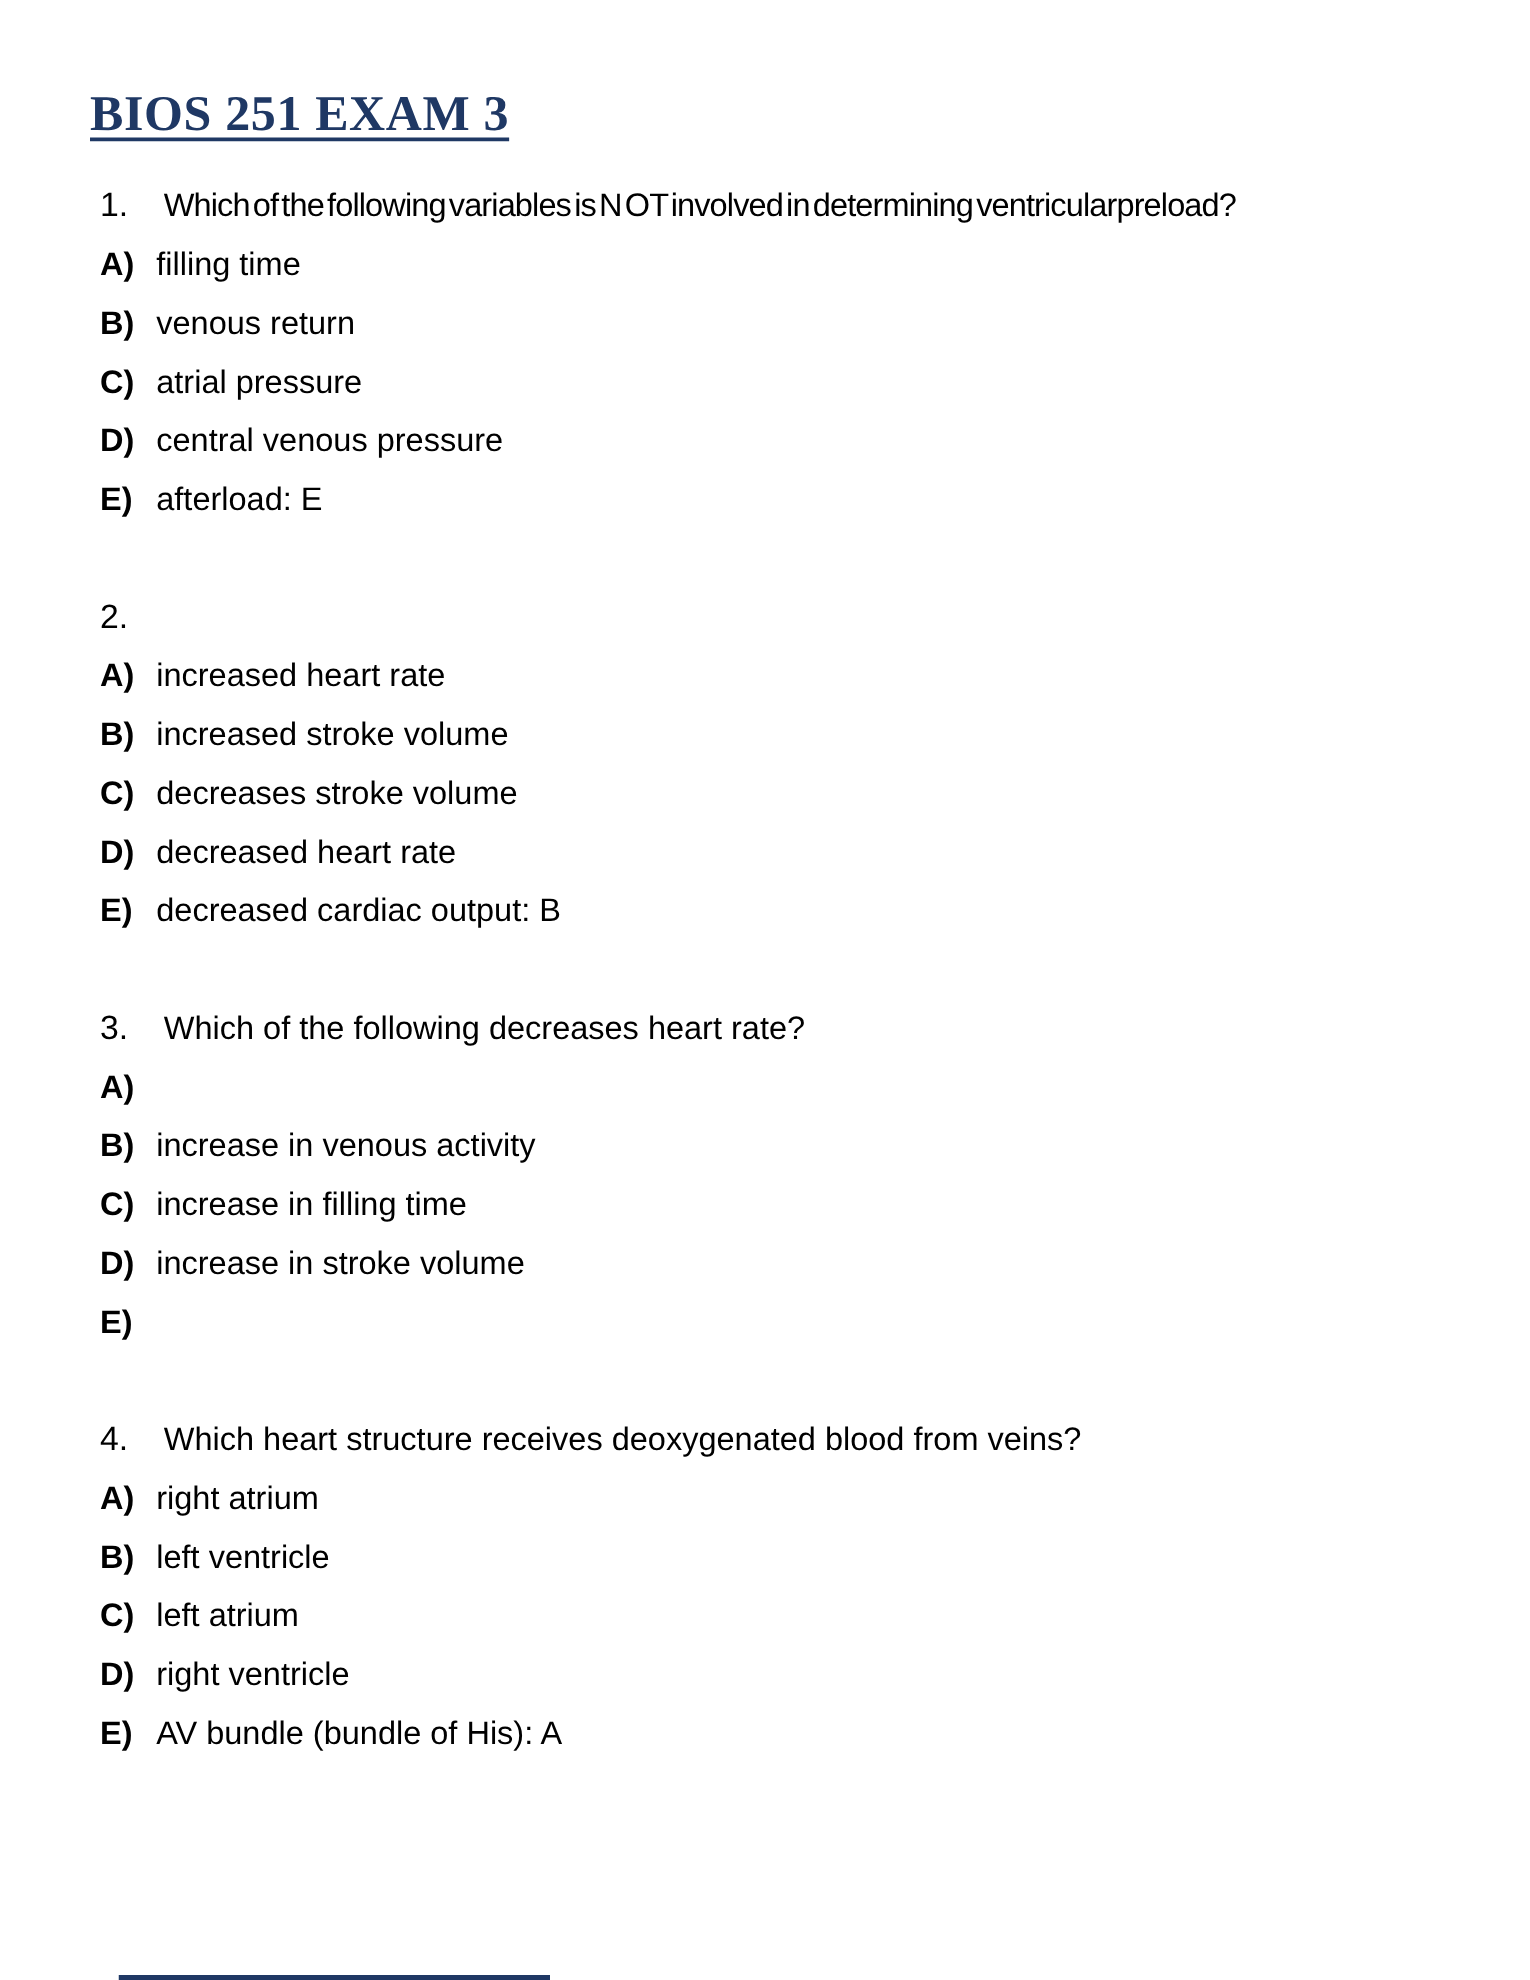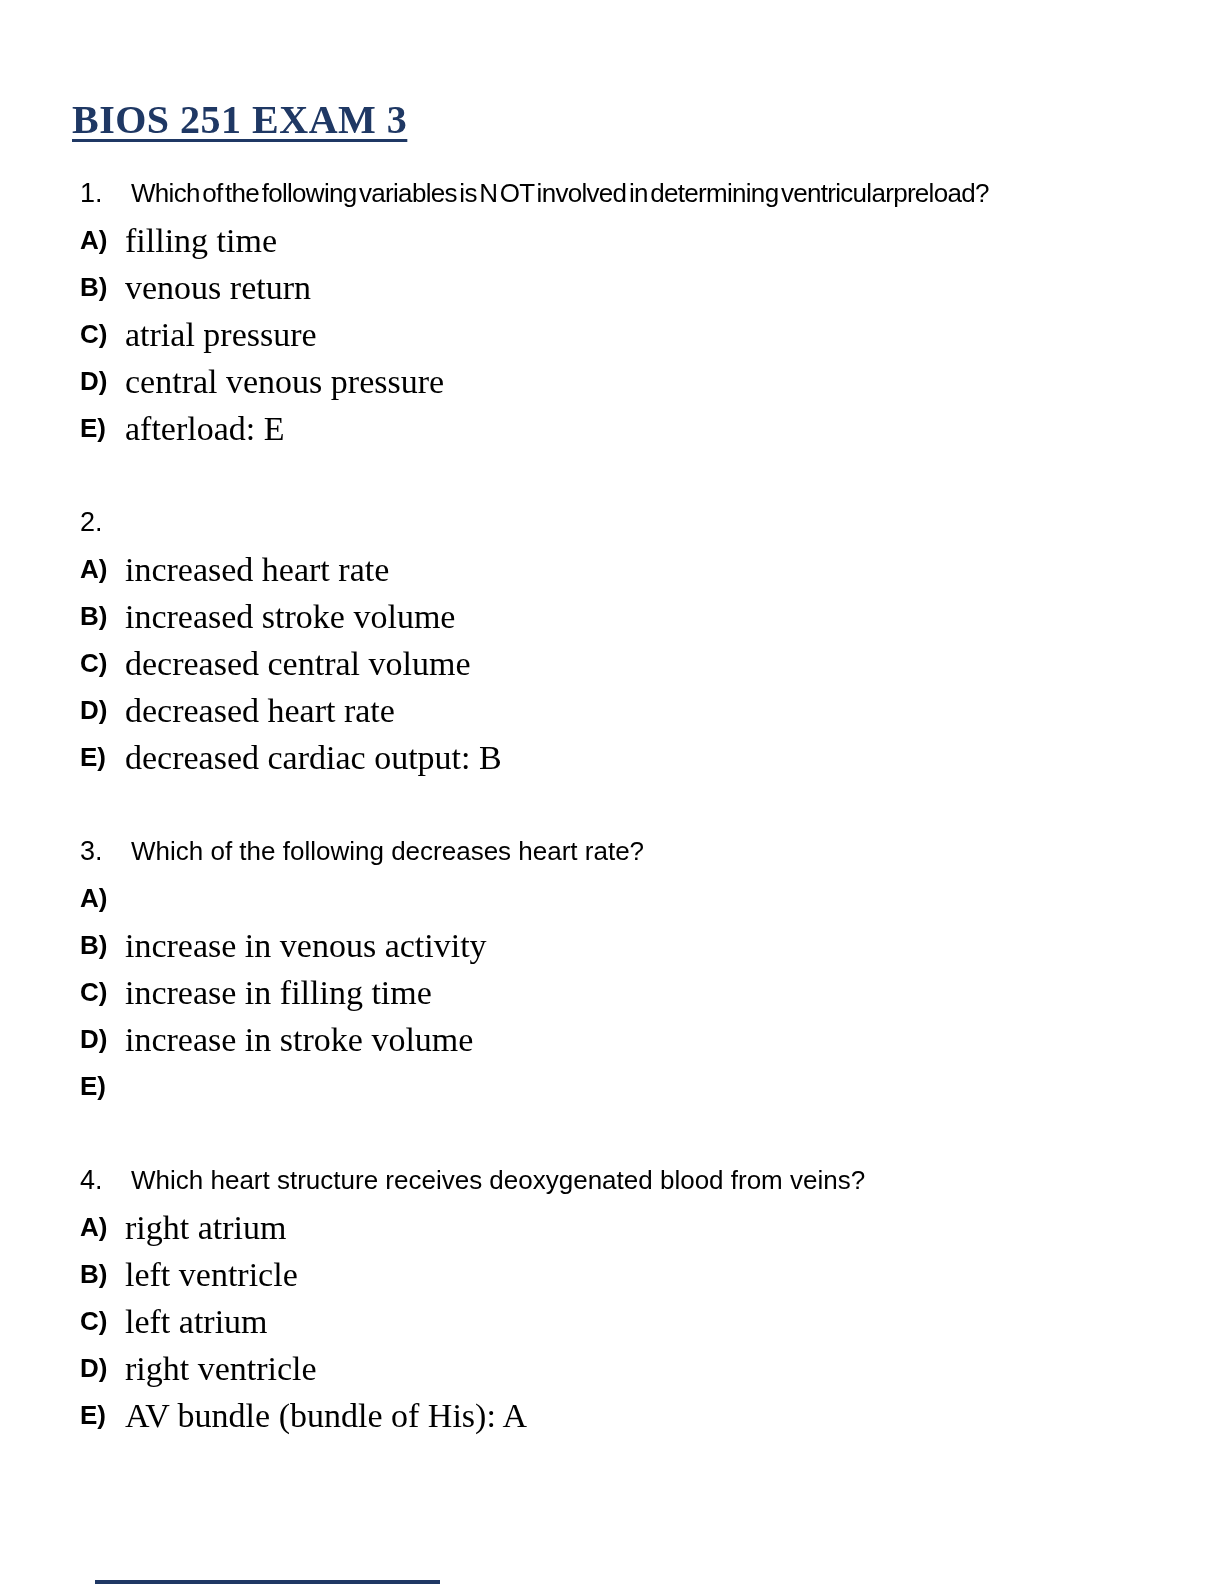--- a/index.html
+++ b/index.html
@@ -10,21 +10,20 @@
   body {
     width: 1224px;
     height: 1584px;
     position: relative;
     overflow: hidden;
     font-family: "Liberation Serif", serif;
     color: #000000;
   }
   .doc {
     padding: 66px 60px 0 80px;
-    margin-top: 29px;
   }
   .page-title {
     font-family: "Liberation Serif", serif;
     font-weight: 700;
     font-size: 40px;
     line-height: 49px;
     color: #1f3864;
     text-decoration: underline;
     text-decoration-thickness: 3px;
     text-underline-offset: 6px;
@@ -63,22 +62,22 @@
     word-spacing: -4px;
   }
   .opt-letter {
     font-family: "Liberation Sans", sans-serif;
     font-weight: 700;
     font-size: 26px;
     width: 45px;
     flex: 0 0 45px;
   }
   .opt-text {
-    font-family: Liberation Serif, serif;
-    font-size: 34px;
+    font-family: Liberation Sans, sans-serif;
+    font-size: 26px;
     white-space: nowrap;
   }
   .bottom-rule {
     position: absolute;
     left: 95px;
     bottom: 0;
     width: 345px;
     height: 4px;
     background: #1f3864;
   }
@@ -127,21 +126,21 @@
       <div class="row">
         <span class="opt-letter">A)</span>
         <span class="opt-text">increased heart rate</span>
       </div>
       <div class="row">
         <span class="opt-letter">B)</span>
         <span class="opt-text">increased stroke volume</span>
       </div>
       <div class="row">
         <span class="opt-letter">C)</span>
-        <span class="opt-text">decreased central volume</span>
+        <span class="opt-text">decreases stroke volume</span>
       </div>
       <div class="row">
         <span class="opt-letter">D)</span>
         <span class="opt-text">decreased heart rate</span>
       </div>
       <div class="row">
         <span class="opt-letter">E)</span>
         <span class="opt-text">decreased cardiac output: B</span>
       </div>
     </div>

